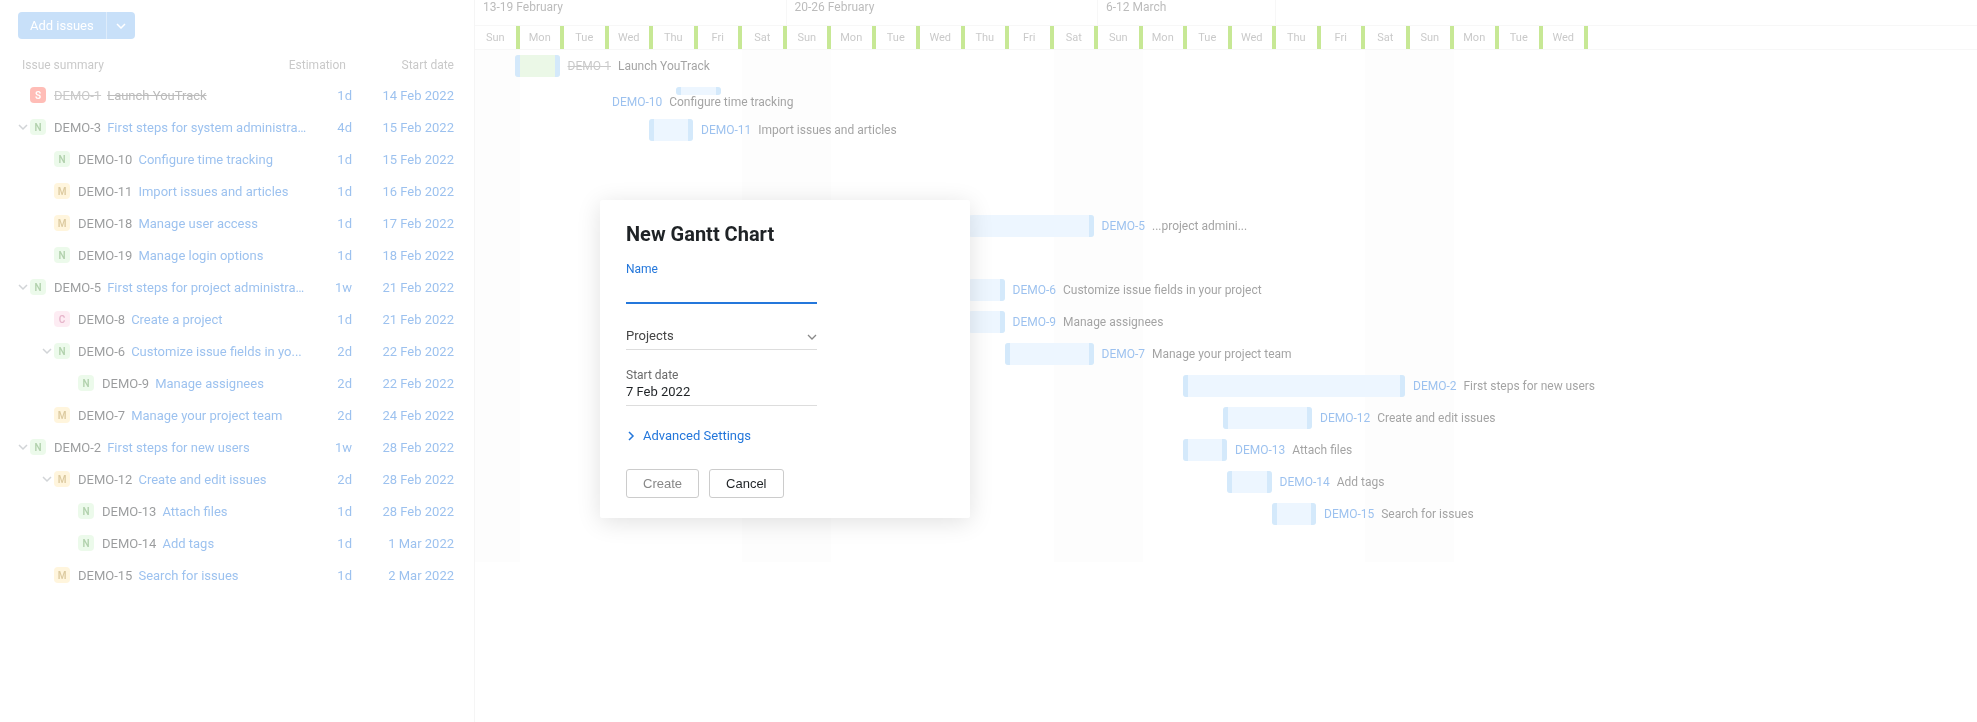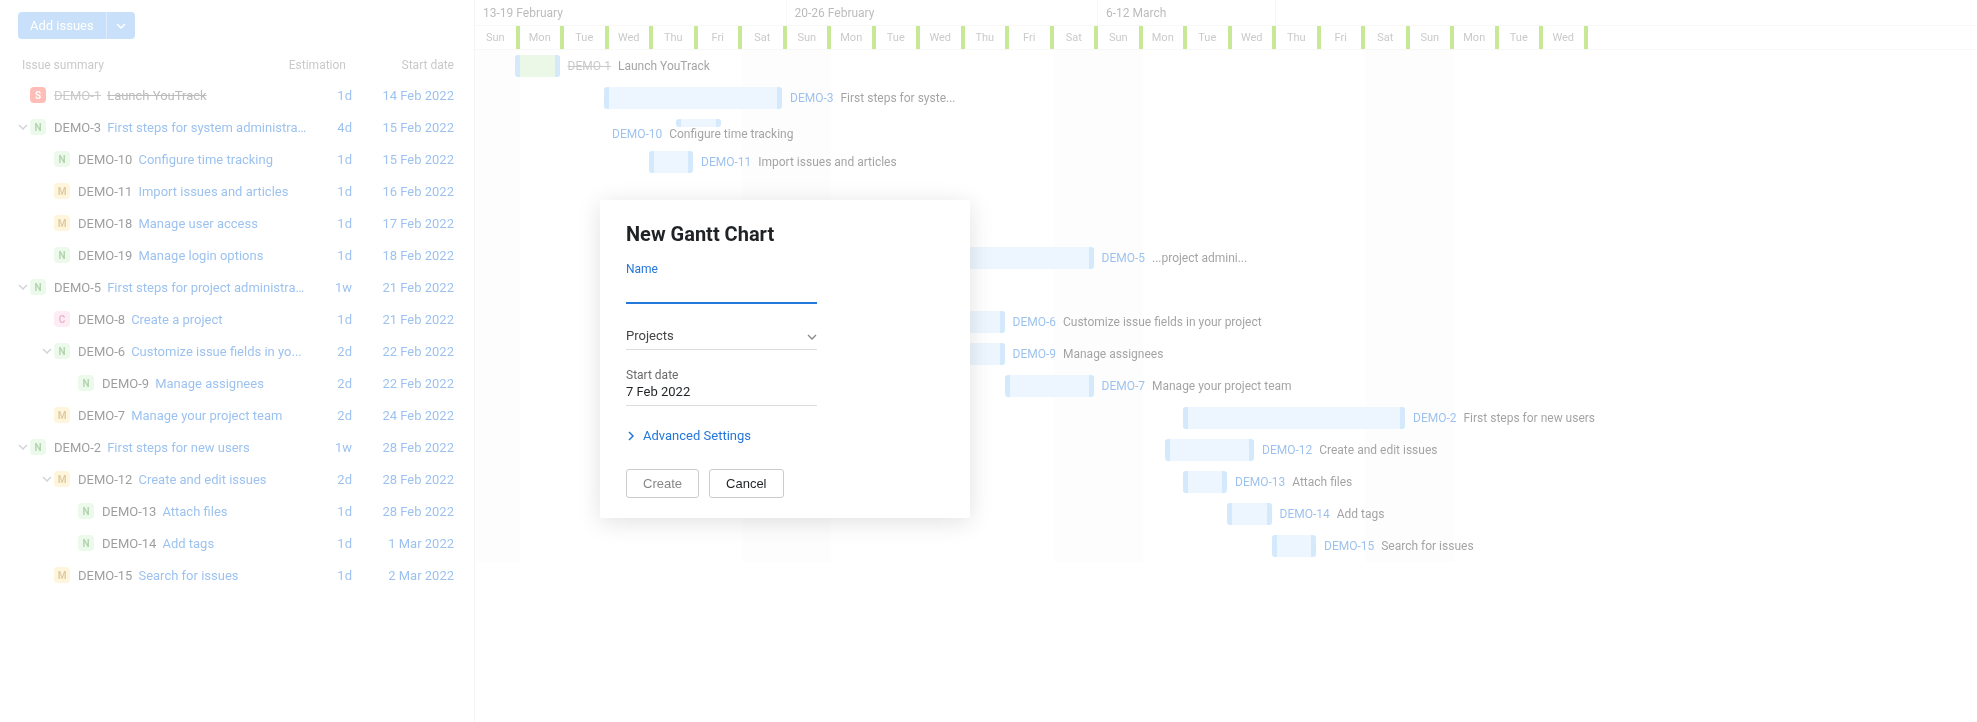--- a/index.html
+++ b/index.html
@@ -29,21 +29,21 @@
 .b-M { background: #ffe9b3; color: #b28a2d; }
 .b-C { background: #fbd6e4; color: #c85b8b; }
 .issue-id { color: #1f2326; margin-right: 6px; white-space: nowrap; }
 .issue-id.strike { text-decoration: line-through; color: #888; }
 .issue-title { color: #2477db; white-space: nowrap; overflow: hidden; text-overflow: ellipsis; flex: 1; cursor: pointer; }
 .issue-title.strike { color: #6a6a6a; text-decoration: line-through; }
 .est { width: 50px; text-align: right; color: #2477db; padding-right: 6px; }
 .sdate { width: 96px; text-align: right; color: #2477db; }
 .timeline { flex: 1; position: relative; overflow: hidden; }
 .tl-months { display: flex; height: 26px; border-bottom: 1px solid #eee; }
-.tl-month { border-right: 1px solid #eee; font-size: 12px; color: #6a6a6a; padding: 6px 8px; }
+.tl-month { border-right: 1px solid #eee; font-size: 12px; color: #6a6a6a; padding: 0 8px; }
 .tl-days { display: flex; height: 24px; border-bottom: 1px solid #eee; position: relative; }
 .tl-day { flex-shrink: 0; text-align: center; font-size: 11px; color: #888; padding-top: 5px; border-right: 4px solid #84cc16; }
 .tl-body { position: relative; }
 .tl-row { height: 32px; position: relative; }
 .bar { position: absolute; height: 22px; top: 5px; border-radius: 4px; display: flex; align-items: center; font-size: 12px; cursor: pointer; }
 .bar-inner { background: #d7ecff; height: 100%; border-radius: 4px; display: inline-block; }
 .bar-green { background: #d2f0c9; }
 .bar-handle { width: 5px; height: 100%; background: #9fcff5; border-radius: 3px 0 0 3px; }
 .bar-handle.r { border-radius: 0 3px 3px 0; }
 .bar-label { margin-left: 8px; white-space: nowrap; color: #333; }
@@ -270,29 +270,20 @@
         <div class="tl-row">
           <div class="bar" style="left: 40px;">
             <span class="bar-inner bar-green" style="width:44.5px;display:inline-flex;justify-content:space-between">
               <span class="bar-handle"></span>
               <span class="bar-handle r"></span>
             </span>
             <span class="bar-label"><span class="bid strike">DEMO-1</span> Launch YouTrack</span>
           </div>
         </div>
         <div class="tl-row">
-          <div class="bar" style="left: 129px;">
-            <span class="bar-inner " style="width:178px;display:inline-flex;justify-content:space-between">
-              <span class="bar-handle"></span>
-              <span class="bar-handle r"></span>
-            </span>
-            <span class="bar-label"><span class="bid">DEMO-3</span> First steps for syste...</span>
-          </div>
-        </div>
-        <div class="tl-row">
           <div class="bar" style="left: 129px; flex-direction: column;">
             <span class="bar-inner " style="width:44.5px;display:inline-flex;justify-content:space-between">
               <span class="bar-handle"></span>
               <span class="bar-handle r"></span>
             </span>
             <span class="bar-label"><span class="bid">DEMO-10</span> Configure time tracking</span>
           </div>
         </div>
         <div class="tl-row">
           <div class="bar" style="left: 173.5px;">
@@ -342,21 +333,21 @@
         <div class="tl-row">
           <div class="bar" style="left: 707.5px;">
             <span class="bar-inner " style="width:222.5px;display:inline-flex;justify-content:space-between">
               <span class="bar-handle"></span>
               <span class="bar-handle r"></span>
             </span>
             <span class="bar-label"><span class="bid">DEMO-2</span> First steps for new users</span>
           </div>
         </div>
         <div class="tl-row">
-          <div class="bar" style="left: 690px;">
+          <div class="bar" style="left: 748px;">
             <span class="bar-inner " style="width:89px;display:inline-flex;justify-content:space-between">
               <span class="bar-handle"></span>
               <span class="bar-handle r"></span>
             </span>
             <span class="bar-label"><span class="bid">DEMO-12</span> Create and edit issues</span>
           </div>
         </div>
         <div class="tl-row">
           <div class="bar" style="left: 707.5px;">
             <span class="bar-inner " style="width:44.5px;display:inline-flex;justify-content:space-between">

